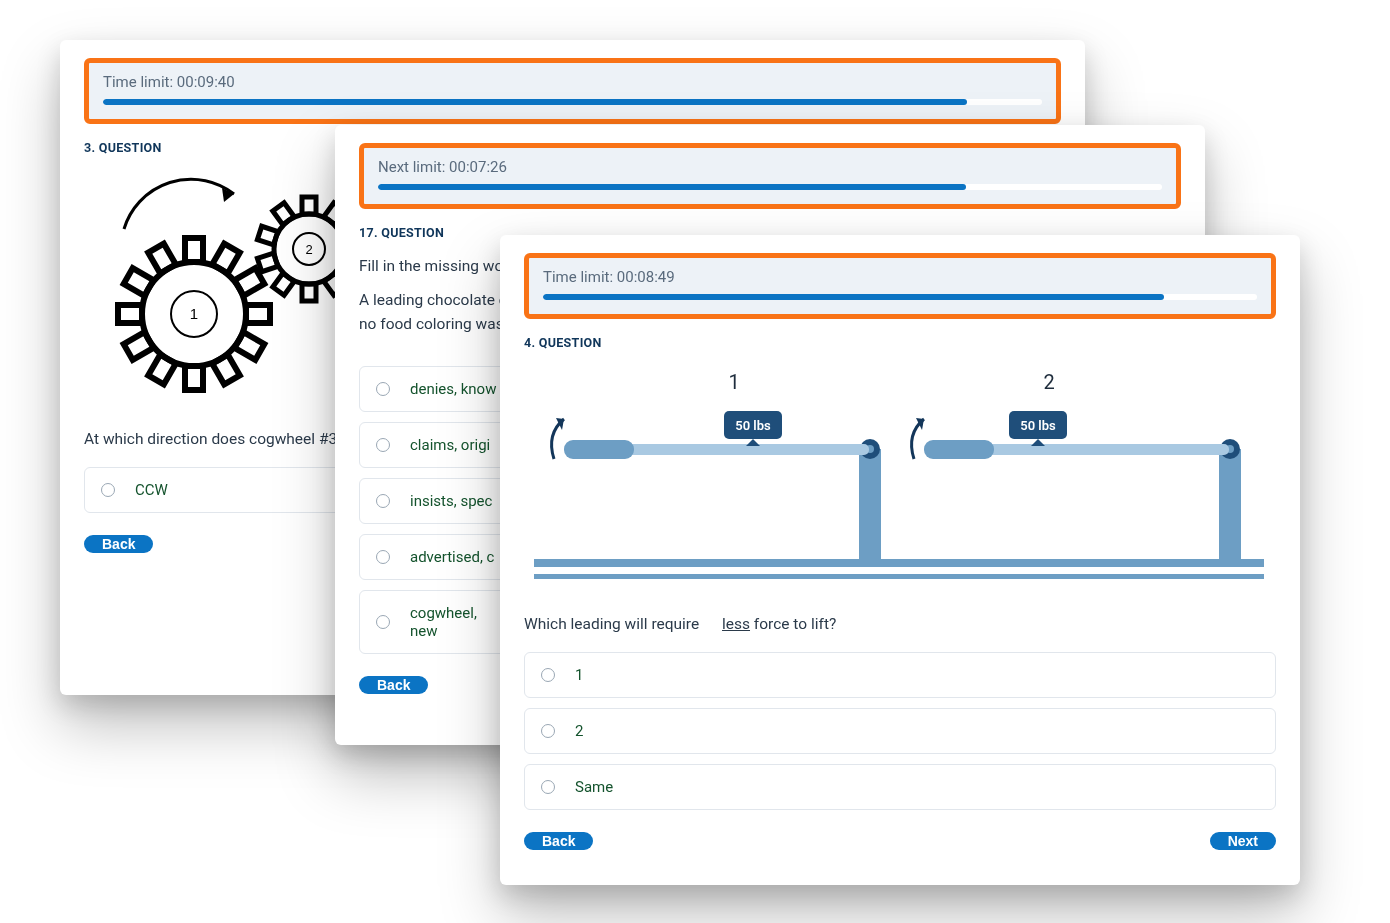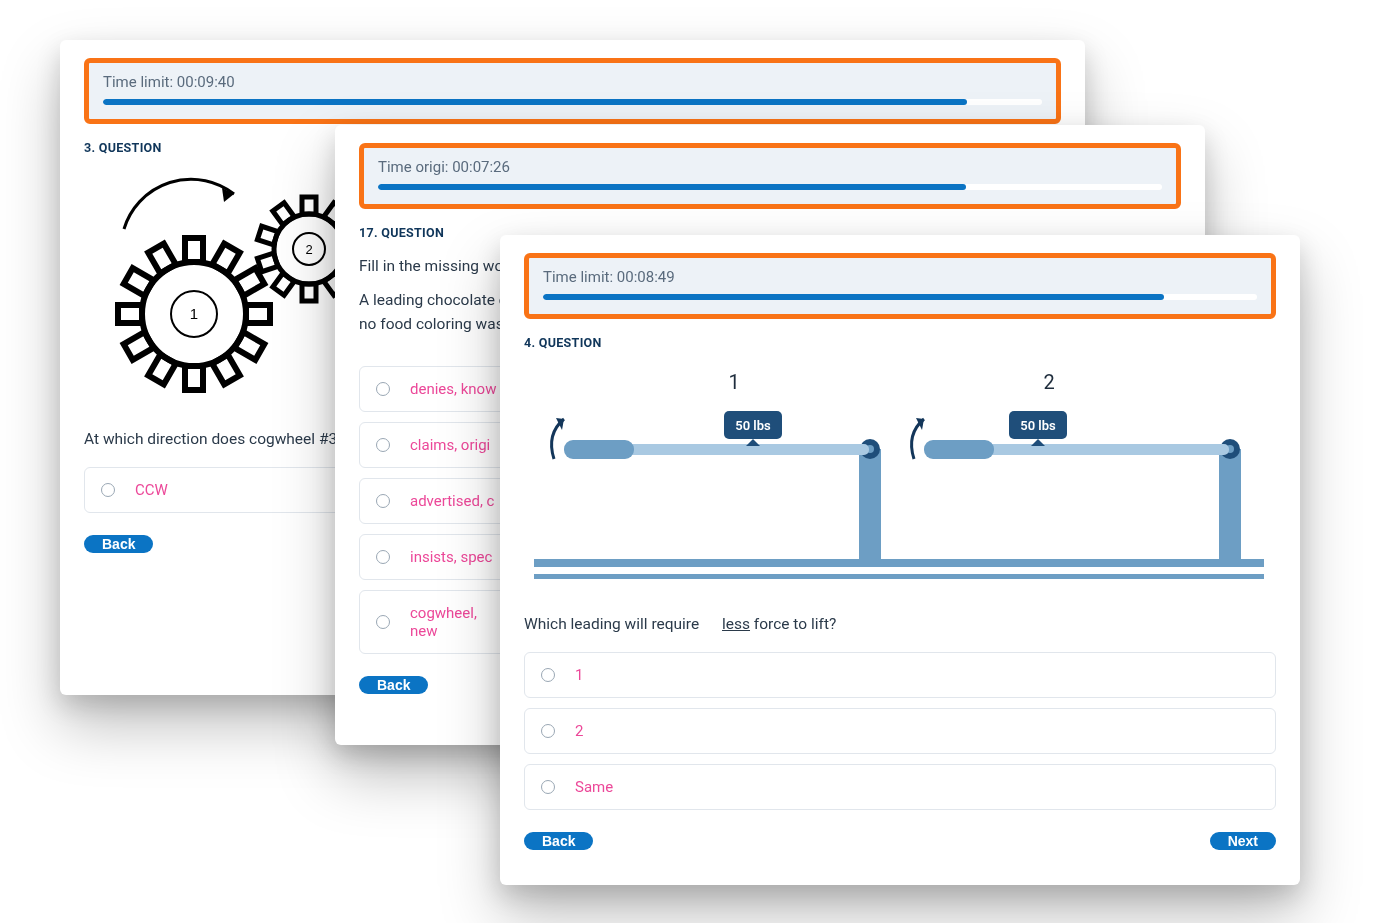--- a/index.html
+++ b/index.html
@@ -58,21 +58,21 @@
   .qtext .under { text-decoration: underline; margin-left: 19px; }
   .options { display: flex; flex-direction: column; gap: 10px; }
   .opt {
     border: 1px solid #e1e6ec;
     border-radius: 6px;
     padding: 13px 16px;
     display: flex;
     align-items: center;
     gap: 20px;
     cursor: pointer;
-    color: #ec4899;
+    color: #14532d;
     font-size: 15px;
   }
   .radio {
     width: 14px; height: 14px;
     border: 1.5px solid #9aa7b4;
     border-radius: 50%;
     flex-shrink: 0;
   }
   .nav-row {
     display: flex;
@@ -214,21 +214,21 @@
     </div>
   </div>
 
   <div class="nav-row">
     <button class="pill-btn">Back</button>
   </div>
 </div>
 
 <div class="card" id="card2">
   <div class="timer-bar">
-    <div class="timer-label">Time origi: 00:07:26</div>
+    <div class="timer-label">Next limit: 00:07:26</div>
     <div class="progress-track">
       <div class="progress-fill" style="width:75%"></div>
     </div>
   </div>
   <div class="qnum">17. QUESTION</div>
 
   <div class="qtext">
     <div>Fill in the missing wor</div>
     <div style="height:10px"></div>
     <div>A leading chocolate c</div>
@@ -241,25 +241,25 @@
     <div class="opt">
       <span class="radio"></span>
       <span>denies, know</span>
     </div>
     <div class="opt">
       <span class="radio"></span>
       <span>claims, origi</span>
     </div>
     <div class="opt">
       <span class="radio"></span>
+      <span>insists, spec</span>
+    </div>
+    <div class="opt">
+      <span class="radio"></span>
       <span>advertised, c</span>
-    </div>
-    <div class="opt">
-      <span class="radio"></span>
-      <span>insists, spec</span>
     </div>
     <div class="opt">
       <span class="radio"></span>
       <span>cogwheel, new</span>
     </div>
   </div>
 
   <div class="nav-row">
     <button class="pill-btn">Back</button>
   </div>

